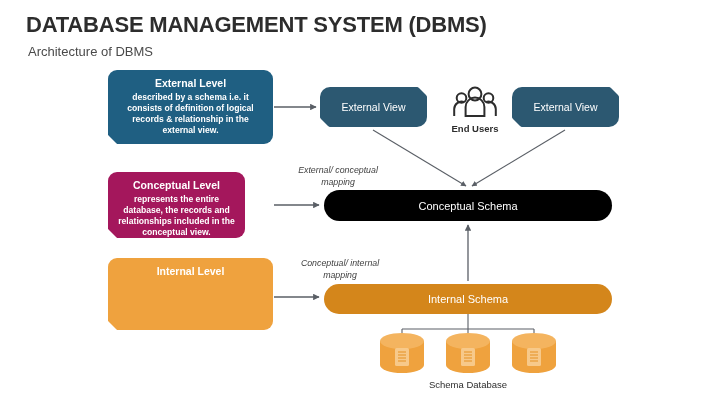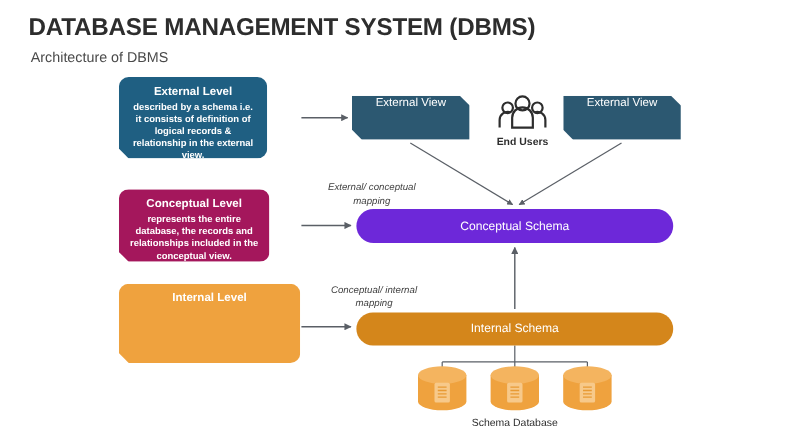--- a/index.html
+++ b/index.html
@@ -63,60 +63,62 @@
     display: block;
     font-size: 8.6px;
     font-weight: bold;
   }
   
   .notch {
     clip-path: polygon(0 0, 100% 0, 100% 100%, 9px 100%, 0 calc(100% - 9px));
   }
 
   #external-level {
-    left: 108px; top: 70px; width: 135px; height: 74px;
+    left: 108px; top: 70px; width: 165px; height: 74px;
     background: #1f5f82;
   }
   #conceptual-level {
     left: 108px; top: 172px; width: 137px; height: 66px;
     background: #a4175c;
   }
   #internal-level {
     left: 108px; top: 258px; width: 165px; height: 72px;
     background: #efa23e;
   }
 
   
   .ext-view {
     position: absolute;
     box-sizing: border-box;
     background: #2c5871;
     color: #ffffff;
     font-size: 10.5px;
     display: flex;
+    align-items: center;
     justify-content: center;
     clip-path: polygon(0 0, calc(100% - 9px) 0, 100% 9px, 100% 100%, 9px 100%, 0 calc(100% - 9px));
+    border-radius: 10px;
   }
   #external-view-left  { left: 320px; top: 87px; width: 107px; height: 40px; }
   #external-view-right { left: 512px; top: 87px; width: 107px; height: 40px; }
 
   
   .schema-pill {
     position: absolute;
     box-sizing: border-box;
     border-radius: 999px;
     color: #ffffff;
     font-size: 11px;
     display: flex;
     align-items: center;
     justify-content: center;
   }
   #conceptual-schema {
     left: 324px; top: 190px; width: 288px; height: 31px;
-    background: #6d28d9;
+    background: #000000;
   }
   #internal-schema {
     left: 324px; top: 284px; width: 288px; height: 30px;
     background: #d4861b;
   }
 
   
   #end-users-group {
     position: absolute;
     left: 447px;

